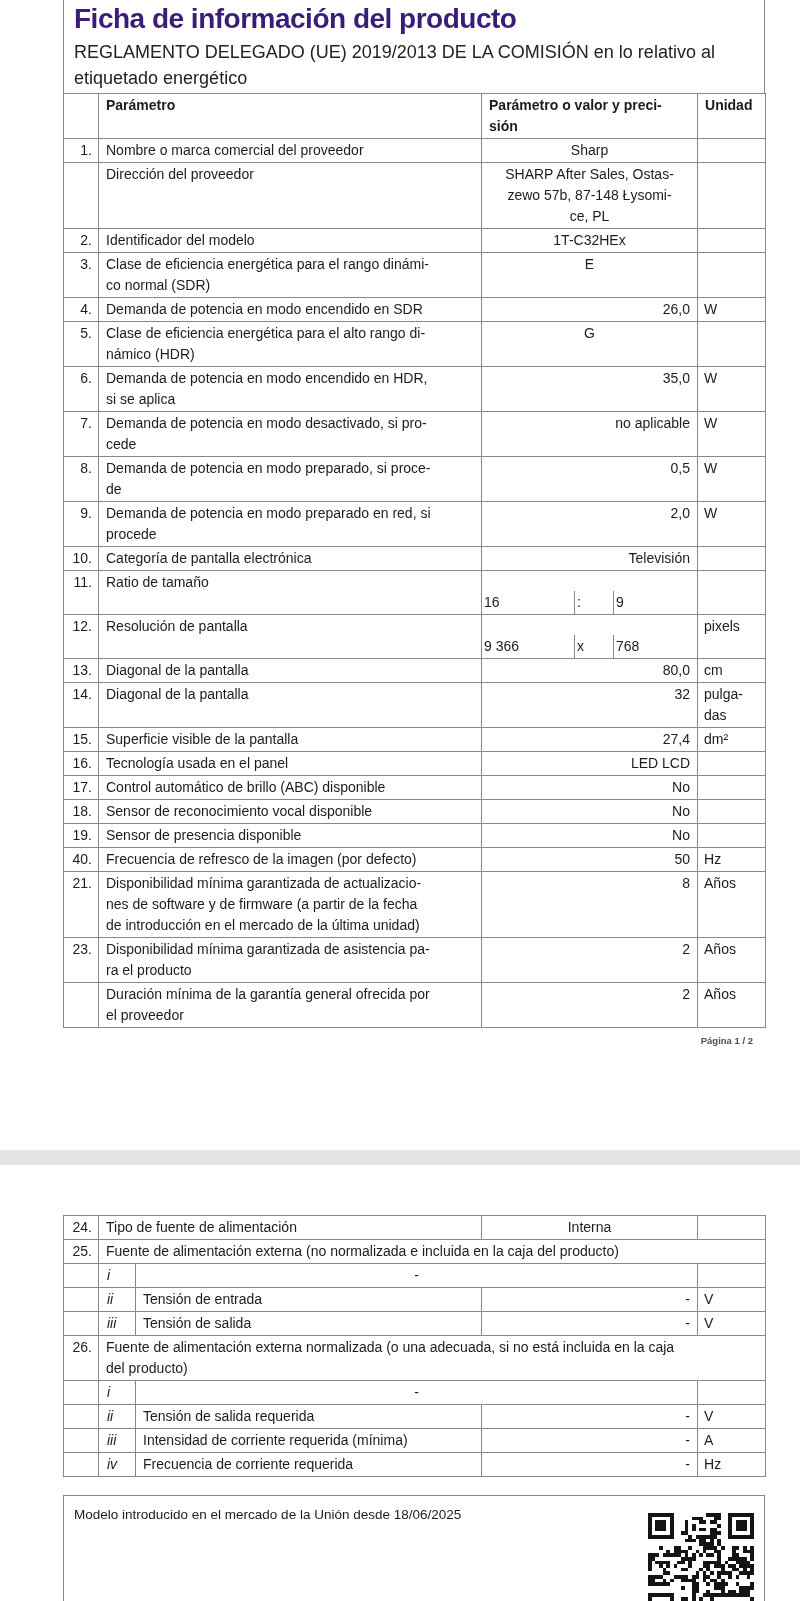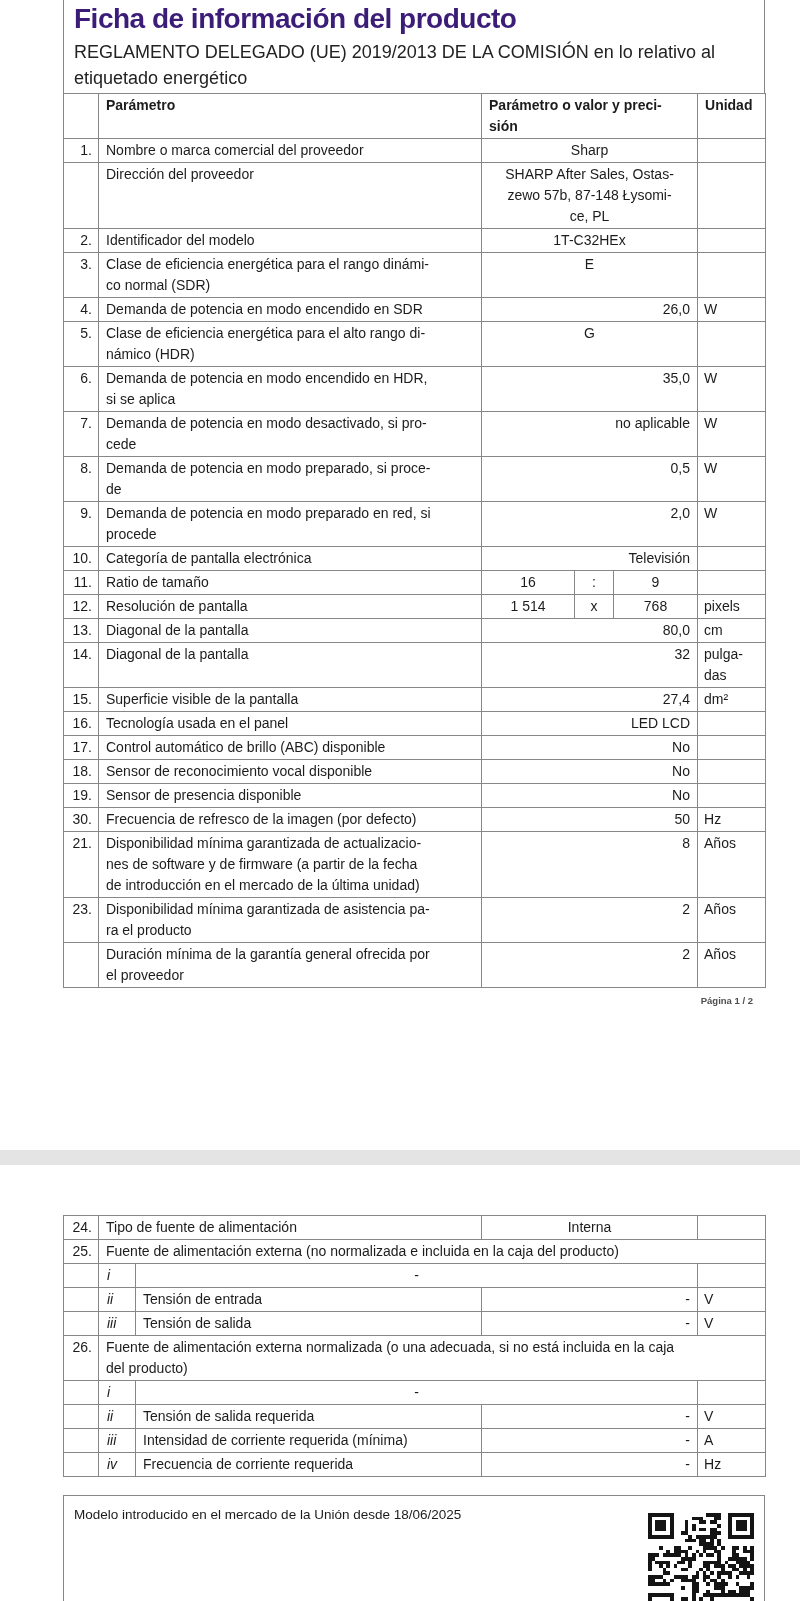--- a/index.html
+++ b/index.html
@@ -30,21 +30,21 @@
   td,th{border:1px solid #878787;padding:1px 7px;vertical-align:top;
     white-space:pre-line;overflow:hidden;}
   th{text-align:left;font-weight:bold;}
   td.num{text-align:right;padding-right:6px;padding-left:2px;}
   td.val-left{text-align:center;}
   td.val-right{text-align:right;}
   td.unit{padding-left:6px;}
   td.numeral{font-style:italic;padding-left:8px;}
   td.triple{padding:0;}
   .triple-wrap{display:flex;width:100%;height:100%;}
-  .triple-wrap .tp{box-sizing:border-box;text-align:center;padding:1px 2px;}
+  .triple-wrap .tp{box-sizing:border-box;padding:1px 2px;margin-top:20px;}
   .triple-wrap .tp-a{width:93px;border-right:1px solid #878787;}
   .triple-wrap .tp-b{width:39px;border-right:1px solid #878787;}
   .triple-wrap .tp-c{flex:1;}
 
   .page-indicator{
     text-align:right;font-size:9.5px;font-weight:600;color:#4d4d4d;
     margin-top:7px;margin-right:12px;
   }
 
   .page-band{
@@ -163,21 +163,21 @@
         </tr>
         <tr>
           <td class="num">11.</td>
           <td colspan="2">Ratio de tamaño</td>
           <td class="triple"><div class="triple-wrap"><div class="tp tp-a">16</div><div class="tp tp-b">:</div><div class="tp tp-c">9</div></div></td>
           <td class="unit"></td>
         </tr>
         <tr>
           <td class="num">12.</td>
           <td colspan="2">Resolución de pantalla</td>
-          <td class="triple"><div class="triple-wrap"><div class="tp tp-a">1 514</div><div class="tp tp-b">x</div><div class="tp tp-c">768</div></div></td>
+          <td class="triple"><div class="triple-wrap"><div class="tp tp-a">9 366</div><div class="tp tp-b">x</div><div class="tp tp-c">768</div></div></td>
           <td class="unit">pixels</td>
         </tr>
         <tr>
           <td class="num">13.</td>
           <td colspan="2">Diagonal de la pantalla</td>
           <td class="val-right">80,0</td>
           <td class="unit">cm</td>
         </tr>
         <tr>
           <td class="num">14.</td>
@@ -210,21 +210,21 @@
           <td class="val-right">No</td>
           <td class="unit"></td>
         </tr>
         <tr>
           <td class="num">19.</td>
           <td colspan="2">Sensor de presencia disponible</td>
           <td class="val-right">No</td>
           <td class="unit"></td>
         </tr>
         <tr>
-          <td class="num">30.</td>
+          <td class="num">40.</td>
           <td colspan="2">Frecuencia de refresco de la imagen (por defecto)</td>
           <td class="val-right">50</td>
           <td class="unit">Hz</td>
         </tr>
         <tr>
           <td class="num">21.</td>
           <td colspan="2">Disponibilidad mínima garantizada de actualizacio-
 nes de software y de firmware (a partir de la fecha
 de introducción en el mercado de la última unidad)</td>
           <td class="val-right">8</td>

